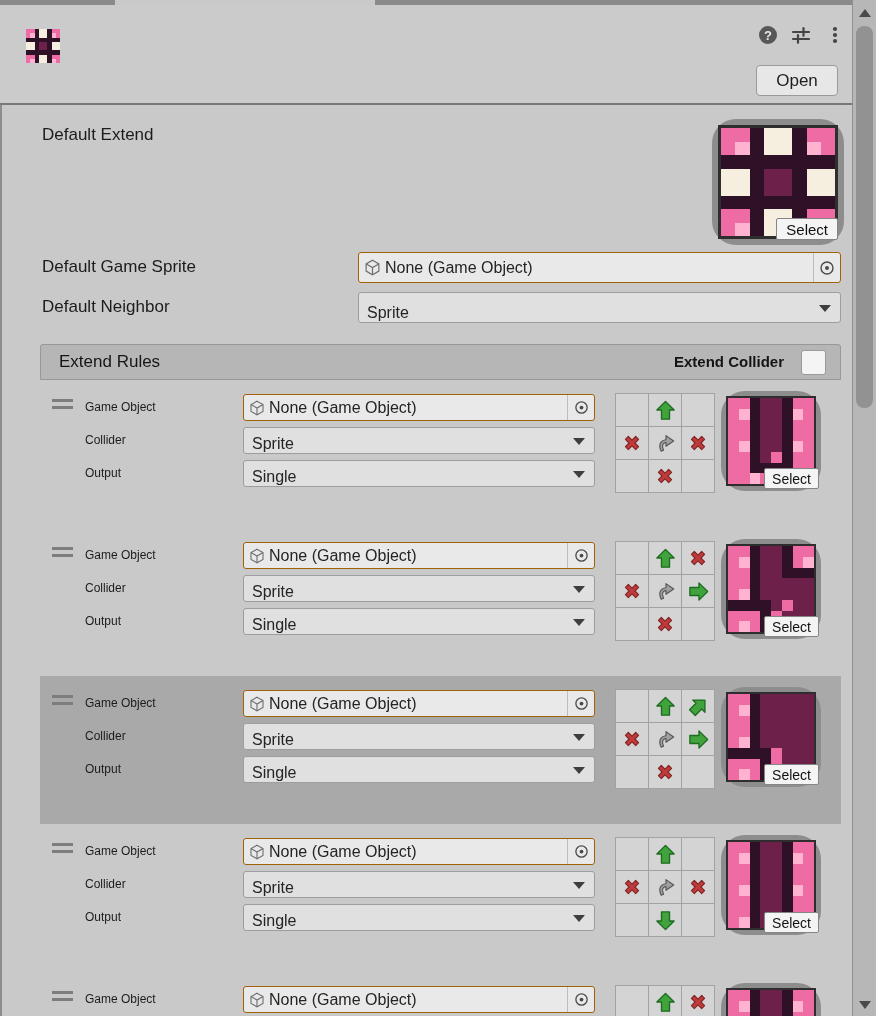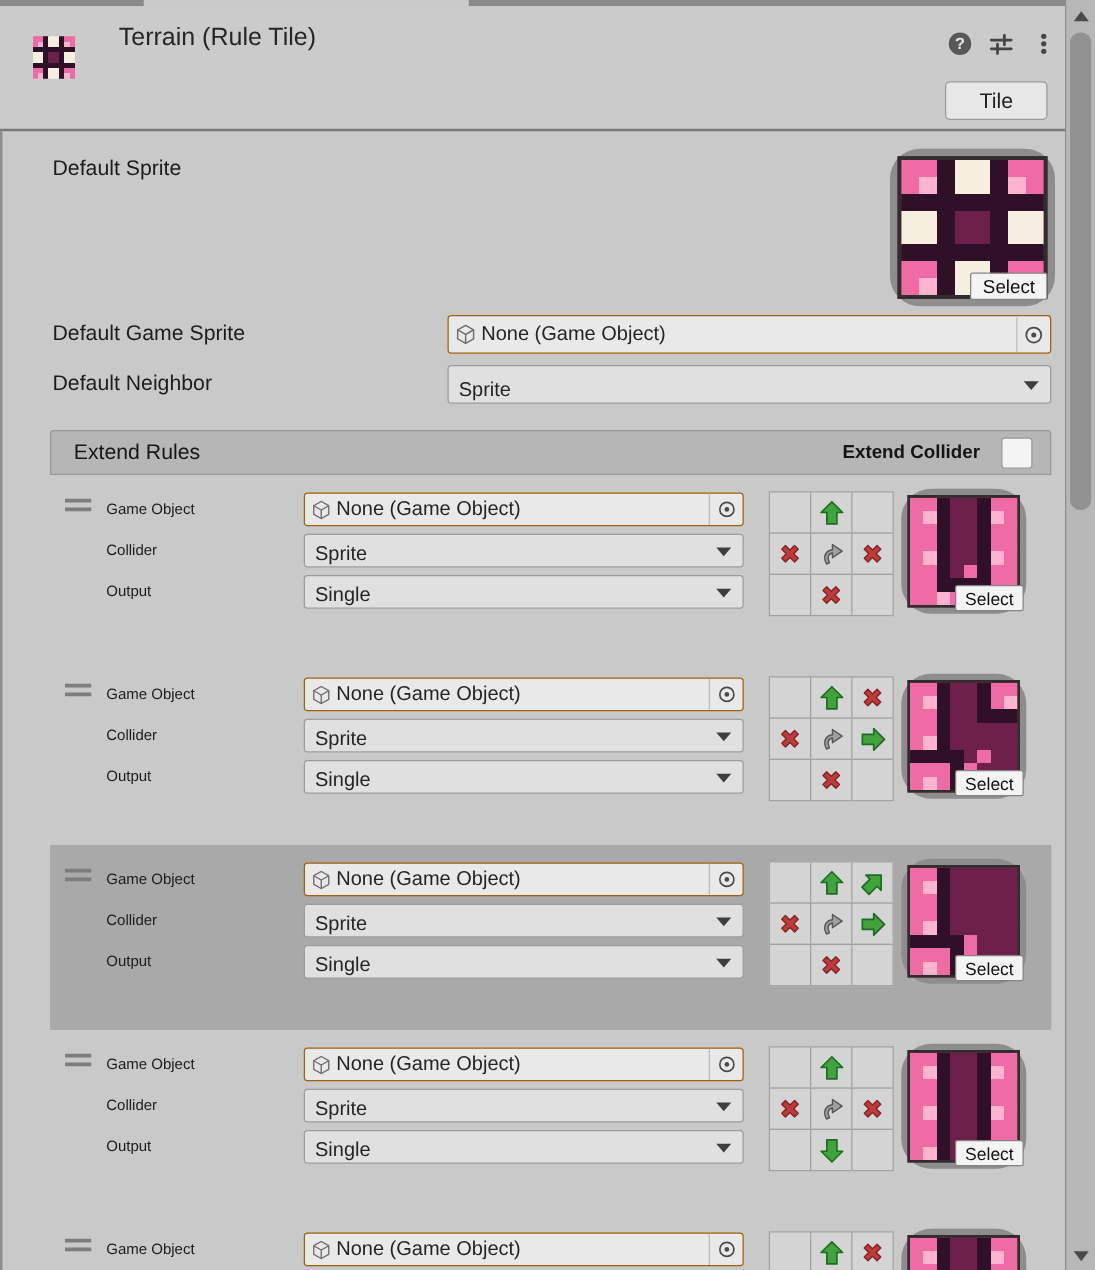--- a/index.html
+++ b/index.html
@@ -179,21 +179,20 @@
         <rect x="0" y="7" width="1.02" height="1.02" fill="#ee6ba3"></rect>
         <rect x="1" y="7" width="1.02" height="1.02" fill="#ffb3d0"></rect>
         <rect x="2" y="7" width="1.02" height="1.02" fill="#2e1126"></rect>
         <rect x="3" y="7" width="1.02" height="1.02" fill="#f6efdf"></rect>
         <rect x="4" y="7" width="1.02" height="1.02" fill="#f6efdf"></rect>
         <rect x="5" y="7" width="1.02" height="1.02" fill="#2e1126"></rect>
         <rect x="6" y="7" width="1.02" height="1.02" fill="#ffb3d0"></rect>
         <rect x="7" y="7" width="1.02" height="1.02" fill="#ee6ba3"></rect>
       </svg>
     </div>
-  <div class="abs asset-title">Terrain (Rule Tile)</div>
   <div class="abs hdr-icon" style="left:757px;">
     <svg width="20" height="20" viewBox="0 0 20 20">
         <circle cx="10" cy="10" r="9" fill="#585858"></circle>
         <text x="10" y="14.5" text-anchor="middle" font-size="13" font-family="Liberation Sans,sans-serif" font-weight="bold" fill="#e9e9e9">?</text>
       </svg>
   </div>
   <div class="abs hdr-icon" style="left:790px;">
     <svg width="20" height="20" viewBox="0 0 20 20" stroke="#454545" stroke-width="2.2" stroke-linecap="round">
       <line x1="2" y1="7" x2="18" y2="7"></line>
         <line x1="12.5" y1="3.2" x2="12.5" y2="10.8"></line>
@@ -201,26 +200,26 @@
         <line x1="7" y1="10.2" x2="7" y2="17.8"></line>
     </svg>
   </div>
   <div class="abs hdr-icon" style="left:824px;">
     <svg width="20" height="20" viewBox="0 0 20 20" fill="#454545">
         <circle cx="10" cy="4" r="2.1"></circle>
         <circle cx="10" cy="10" r="2.1"></circle>
         <circle cx="10" cy="16" r="2.1"></circle>
       </svg>
   </div>
-  <div class="abs open-btn">Tile</div>
+  <div class="abs open-btn">Open</div>
 </div>
 <div class="abs hdr-divider"></div>
 <div class="abs left-edge"></div>
 
-<div class="abs field-label" style="left:42px;top:125px;">Default Sprite</div>
+<div class="abs field-label" style="left:42px;top:125px;">Default Extend</div>
 <div class="abs preview" style="left:712px;top:119px;width:132px;height:126px;">
   <div class="preview-inner">
       <svg viewBox="0 0 8 8" preserveAspectRatio="none" shape-rendering="crispEdges" style="width:100%;height:100%;display:block">
         <rect x="0" y="0" width="1.02" height="1.02" fill="#ee6ba3"></rect>
         <rect x="1" y="0" width="1.02" height="1.02" fill="#ee6ba3"></rect>
         <rect x="2" y="0" width="1.02" height="1.02" fill="#2e1126"></rect>
         <rect x="3" y="0" width="1.02" height="1.02" fill="#f6efdf"></rect>
         <rect x="4" y="0" width="1.02" height="1.02" fill="#f6efdf"></rect>
         <rect x="5" y="0" width="1.02" height="1.02" fill="#2e1126"></rect>
         <rect x="6" y="0" width="1.02" height="1.02" fill="#ee6ba3"></rect>

